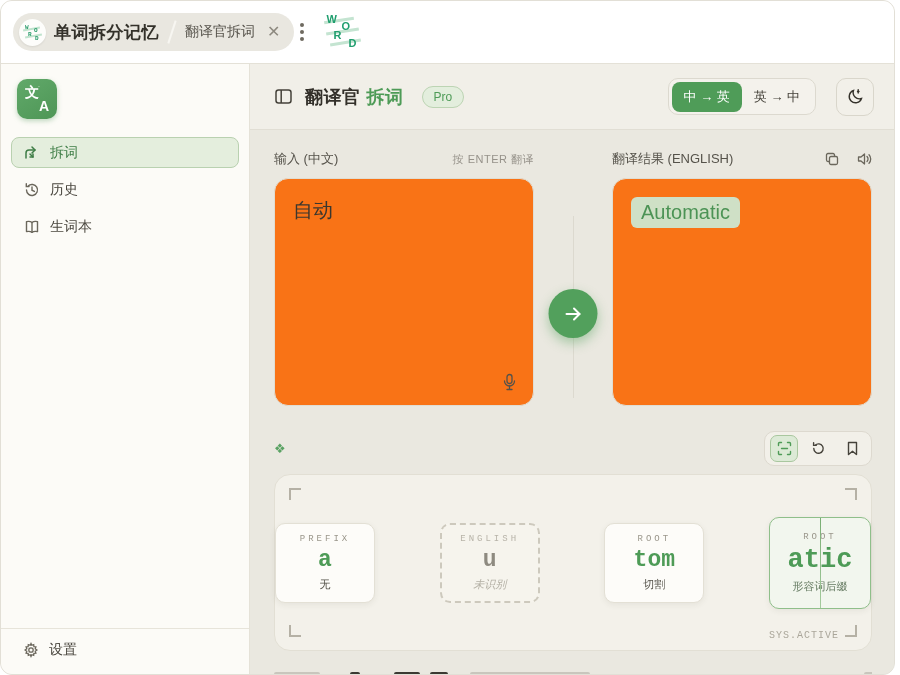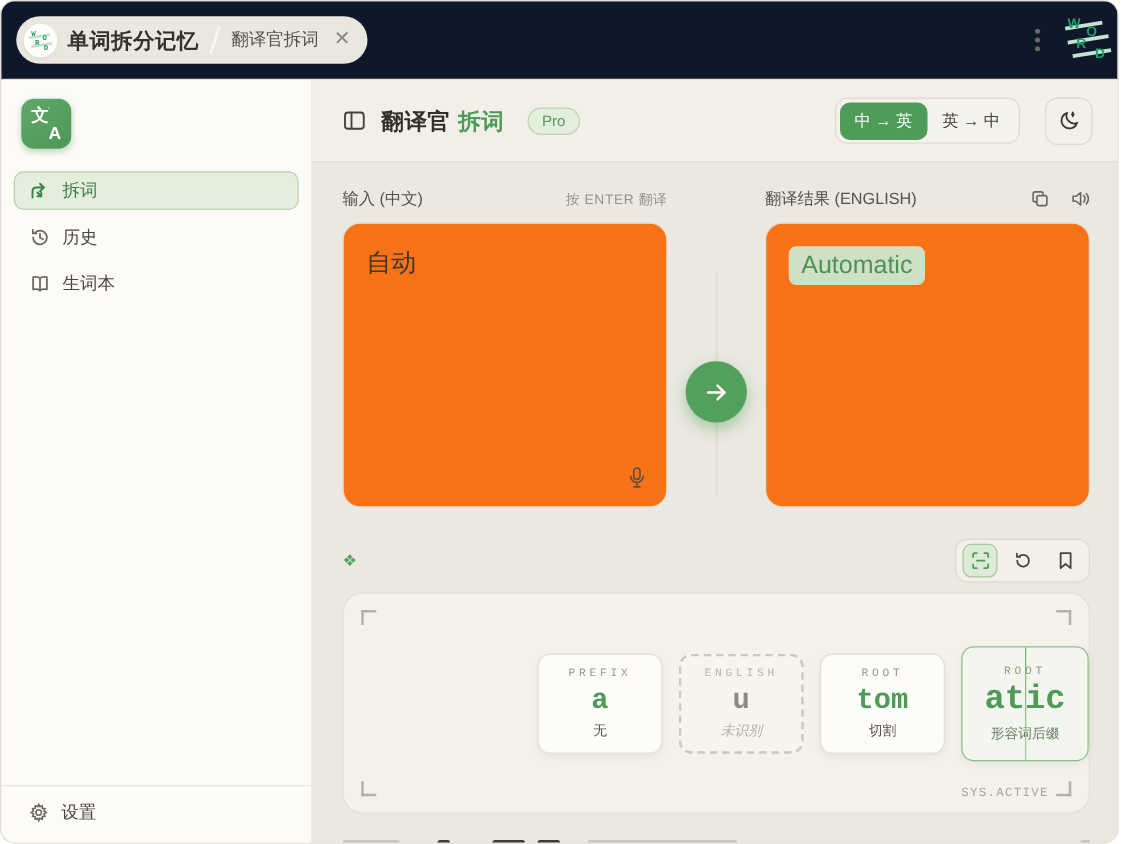--- a/index.html
+++ b/index.html
@@ -5,23 +5,23 @@
   * { margin: 0; padding: 0; box-sizing: border-box; }
   html, body { width: 900px; height: 675px; background: #ffffff; overflow: hidden;
     font-family: "Liberation Sans", sans-serif; }
   .window {
     position: absolute; left: 0; top: 0; width: 895px; height: 675px;
     background: #eae8e0; border-radius: 12px; overflow: hidden;
     border: 1px solid #e2dfd6;
   }
   
   .topbar {
-    height: 63px; background: #0f172a; border-bottom: 1px solid #e4e1d7;
-    display: flex; align-items: center; justify-content: space-between;
-    padding: 0 4px 0 12px;
+    height: 63px; background: #ffffff; border-bottom: 1px solid #e4e1d7;
+    display: flex; align-items: center; justify-content: flex-start;
+    padding: 0 16px 0 12px;
   }
   .tabstrip {
     display: flex; align-items: center; gap: 8px;
     background: #e9e7e0; border-radius: 20px; height: 38px; padding: 0 14px 0 6px;
   }
   .mini-logo {
     width: 27px; height: 27px; border-radius: 50%; background: #fdfdfb; position: relative;
     box-shadow: 0 1px 2px rgba(0,0,0,0.08); flex: 0 0 auto;
   }
   .mini-logo i { position: absolute; font-style: normal; font-family: "Liberation Mono", monospace;
@@ -137,21 +137,21 @@
   .frag-box {
     margin-top: 8px; height: 177px; background: #f3f1ea; border: 1px solid #e2dfd4;
     border-radius: 16px; position: relative;
   }
   .corner { position: absolute; width: 12px; height: 12px; border-color: #b5b1a5; border-style: solid; border-width: 0; }
   .corner.tl { left: 14px; top: 13px; border-left-width: 2px; border-top-width: 2px; }
   .corner.tr { right: 14px; top: 13px; border-right-width: 2px; border-top-width: 2px; }
   .corner.bl { left: 14px; bottom: 13px; border-left-width: 2px; border-bottom-width: 2px; }
   .corner.br { right: 14px; bottom: 13px; border-right-width: 2px; border-bottom-width: 2px; }
   .cards { position: absolute; left: 0; right: 0; top: 0; bottom: 0;
-    display: flex; align-items: center; justify-content: flex-end; gap: 13px; }
+    display: flex; align-items: center; justify-content: space-between; gap: 26px; }
   .frag-card {
     width: 100px; height: 80px; background: #fdfcf9; border: 1px solid #e3e0d5; border-radius: 10px;
     display: flex; flex-direction: column; align-items: center; justify-content: center; gap: 5px;
     box-shadow: 0 2px 6px rgba(60,55,40,0.07); cursor: pointer; position: relative;
   }
   .frag-card.unknown { background: #f6f4ed; border: 2px dashed #cdc9bd; box-shadow: none; }
   .frag-card.active { width: 102px; height: 92px; background: #f2f6ee; border: 1px solid #8fbf8a; }
   .frag-type { font-family: "Liberation Mono", monospace; font-size: 9px; letter-spacing: 3px;
     color: #9a968b; }
   .frag-card.unknown .frag-type { color: #b7b3a8; }

